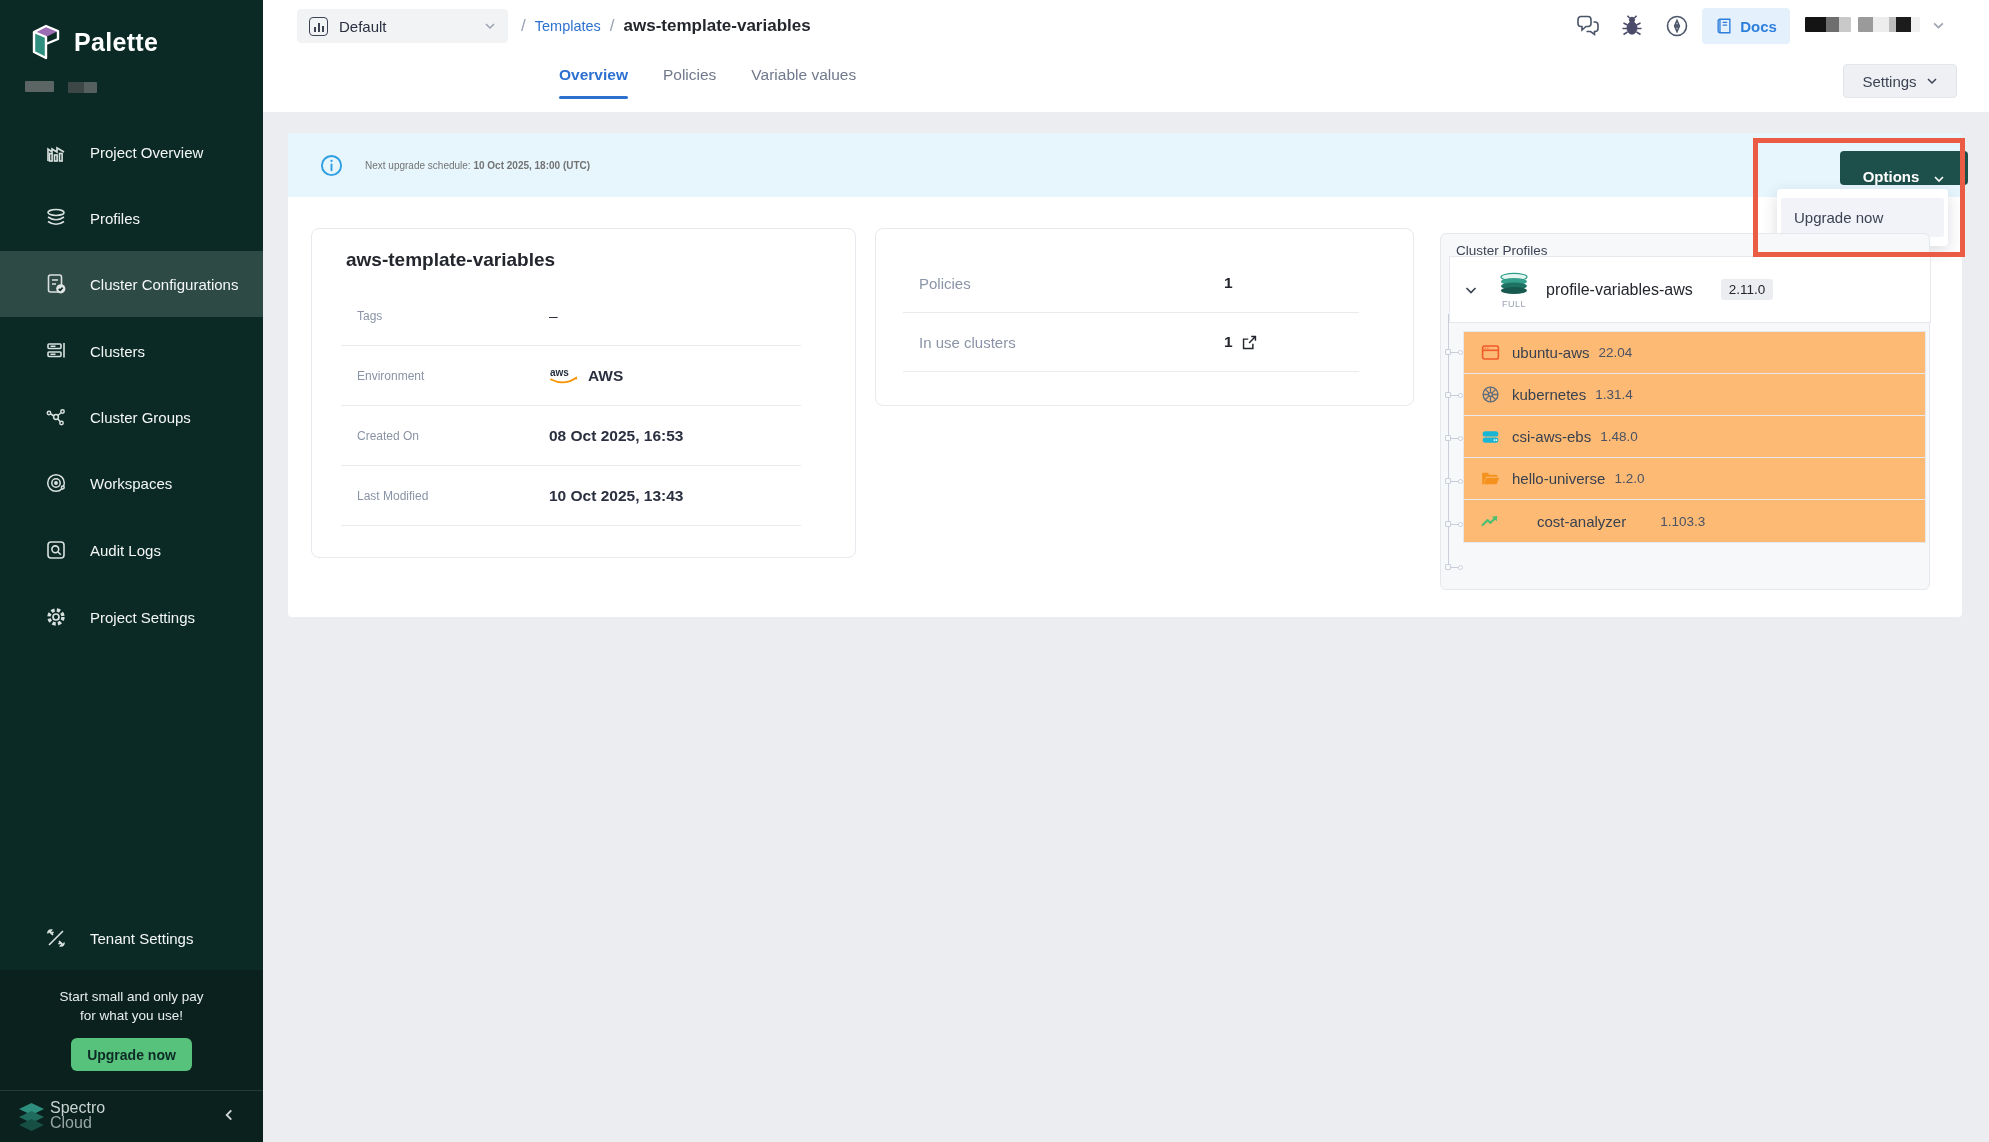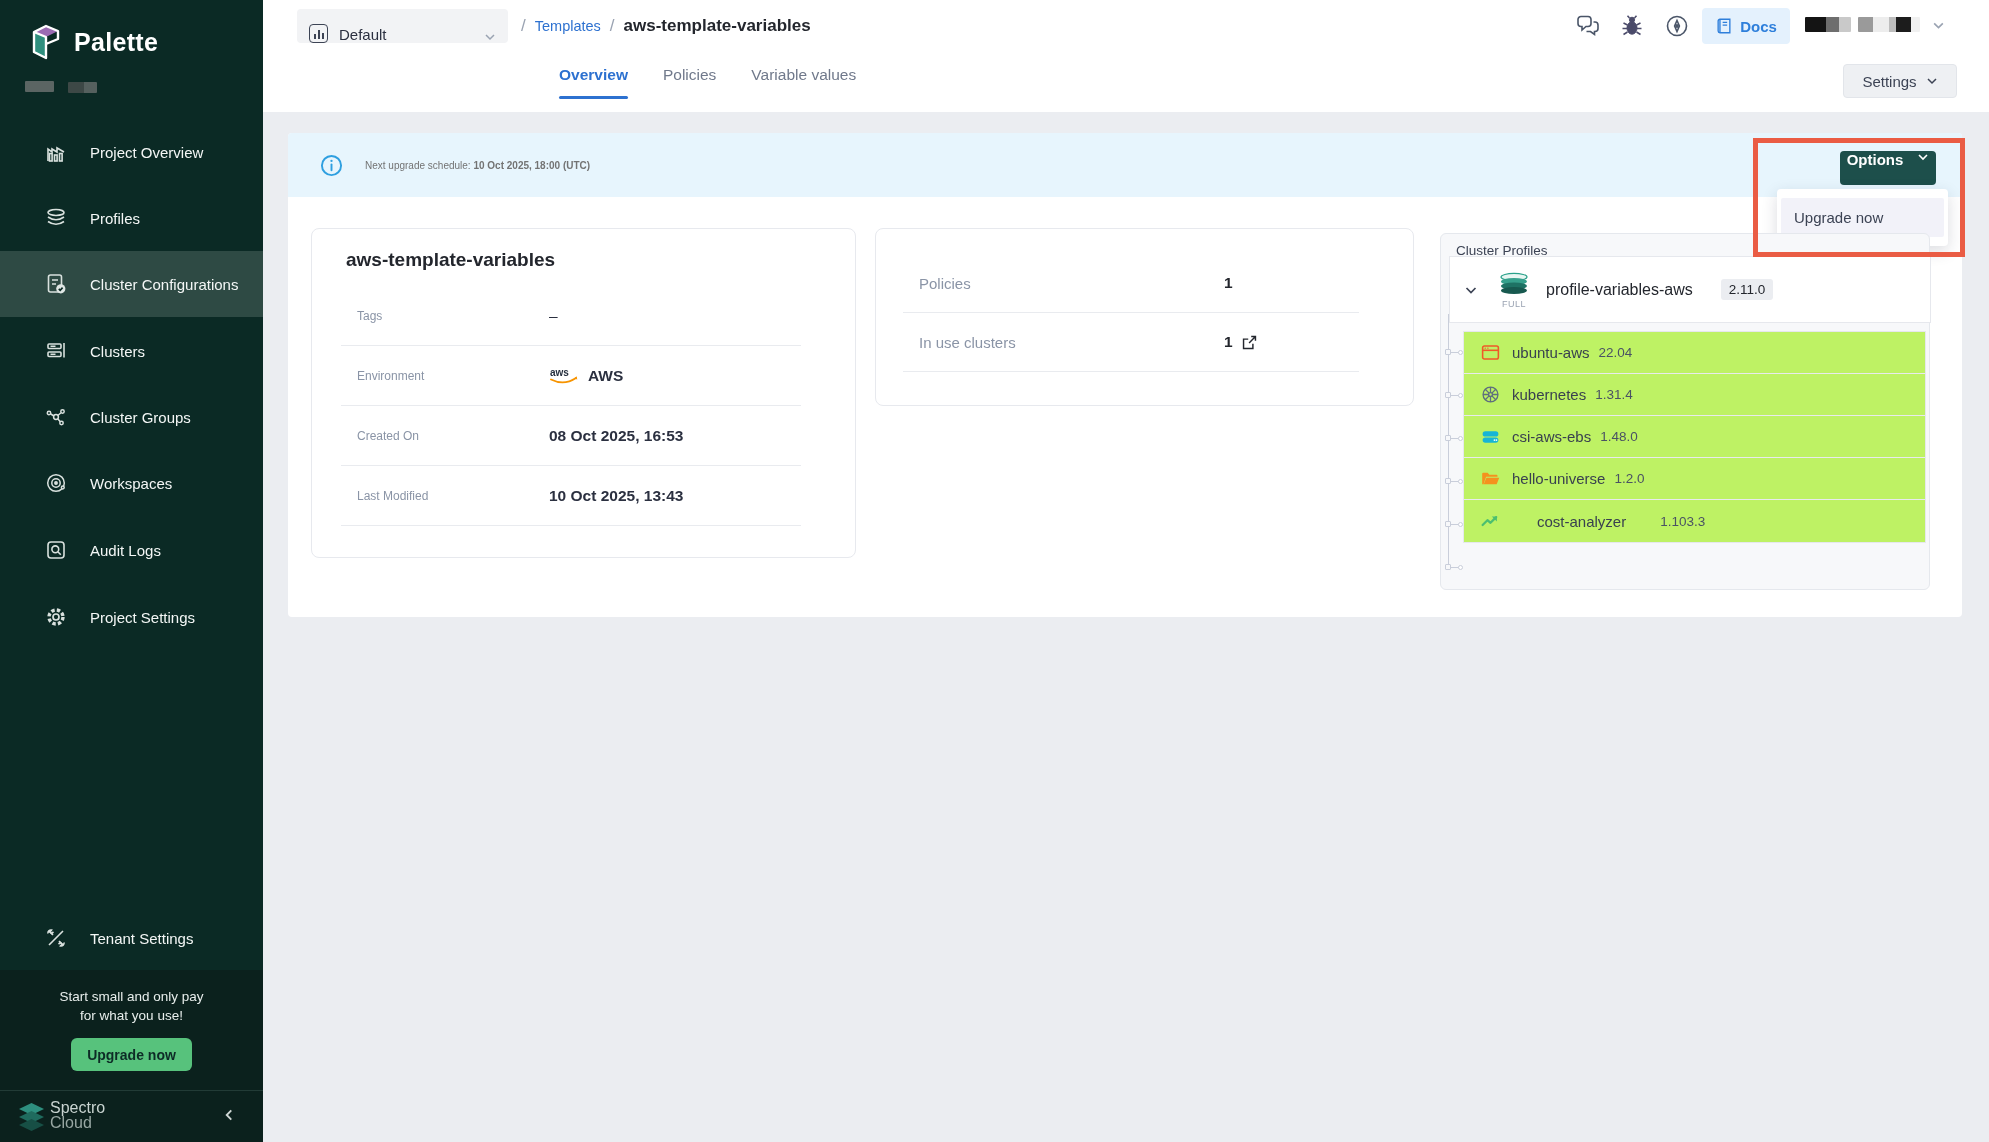--- a/index.html
+++ b/index.html
@@ -23,21 +23,21 @@
   .promo-line { font-size:13.5px; color:#E8EEEC; font-weight:500; line-height:19px; }
   #promo-text { padding-top:17px; }
   #upgrade-now-btn { position:absolute; left:71px; top:68px; width:121px; height:33px; background:#57C27C; border:none; border-radius:6px; font-family:inherit; font-size:14px; font-weight:600; color:#0D2B26; cursor:pointer; }
   #side-footer { position:absolute; left:0; top:1090px; width:263px; height:52px; background:#0B211D; border-top:1px solid #223B36; }
   #spectro-logo { position:absolute; left:17px; top:11px; }
   #spectro-text { position:absolute; left:50px; top:9px; font-size:16px; line-height:15px; color:#C9D4D1; }
   #collapse-chevron { position:absolute; left:218px; top:13px; width:22px; height:22px; color:#CFD8D5; cursor:pointer; }
 
   
   #topwhite { position:absolute; left:263px; top:0; width:1726px; height:112px; background:#FFFFFF; }
-  #project-pill { position:absolute; left:34px; top:9px; width:211px; height:34px; background:#F2F3F5; border-radius:4px; display:flex; align-items:flex-end; padding:0 12px; cursor:pointer; }
+  #project-pill { position:absolute; left:34px; top:9px; width:211px; height:34px; background:#F2F3F5; border-radius:4px; display:flex; align-items:center; padding:0 12px; cursor:pointer; }
   #project-pill .mini-chart { width:19px; height:19px; border:1.6px solid #3C4354; border-radius:4px; display:flex; align-items:flex-end; justify-content:center; gap:2px; padding-bottom:3px; margin-right:11px; }
   .mini-bar { width:2px; background:#3C4354; }
   #project-name { font-size:15px; color:#2B3040; flex:1; }
   .chev { width:12px; height:12px; color:#9AA3B2; }
   #breadcrumb { position:absolute; left:258px; top:0; height:51px; display:flex; align-items:center; gap:9px; }
   .crumb-sep { color:#9AA3B2; font-size:17px; font-weight:300; }
   #crumb-link { color:#2D71D0; font-size:14.5px; cursor:pointer; }
   #crumb-current { color:#23262D; font-size:17px; font-weight:600; }
   .top-ico { position:absolute; top:13px; width:26px; height:26px; color:#4A5568; cursor:pointer; }
   #docs-btn { position:absolute; left:1439px; top:8px; width:88px; height:36px; background:#E4F1FD; border:none; border-radius:4px; display:flex; align-items:center; justify-content:center; gap:7px; color:#2E7FDB; font-family:inherit; font-size:15px; font-weight:600; cursor:pointer; }
@@ -52,21 +52,21 @@
   .tab.active { color:#2D71D0; font-weight:600; }
   .tab.active::after { content:""; position:absolute; left:0; right:0; bottom:3px; height:3px; background:#2D71D0; border-radius:2px; }
   #settings-btn { position:absolute; left:1580px; top:64px; width:114px; height:34px; background:#EEF0F3; border:1px solid #E2E5EA; border-radius:4px; display:flex; align-items:center; justify-content:center; gap:9px; font-family:inherit; font-size:15px; color:#3C4354; cursor:pointer; }
 
   
   #main-panel { position:absolute; left:288px; top:133px; width:1674px; height:484px; background:#FFFFFF; border-radius:4px; }
   #banner { position:absolute; left:0; top:0; width:1674px; height:64px; background:#E7F5FD; border-radius:4px 4px 0 0; display:flex; align-items:center; }
   #banner-info { width:23px; height:23px; margin-left:32px; flex:0 0 auto; }
   #banner-text { margin-left:22px; font-size:10px; color:#737373; }
   #banner-text b { font-weight:700; }
-  #options-btn { position:absolute; left:1552px; top:18px; width:96px; height:34px; background:#1D4F4B; border:none; border-radius:4px; display:flex; align-items:flex-start; justify-content:center; gap:14px; color:#FFFFFF; font-family:inherit; font-size:15px; font-weight:600; cursor:pointer; }
+  #options-btn { position:absolute; left:1552px; top:18px; width:128px; height:34px; background:#1D4F4B; border:none; border-radius:4px; display:flex; align-items:flex-end; justify-content:center; gap:14px; color:#FFFFFF; font-family:inherit; font-size:15px; font-weight:600; cursor:pointer; }
   #options-menu { position:absolute; left:1489px; top:56px; width:171px; height:57px; background:#FFFFFF; border-radius:4px; box-shadow:0 5px 16px rgba(30,35,60,.16); padding:9px 4px; }
   #menu-upgrade { height:39px; background:#F2F2F9; border-radius:2px; display:flex; align-items:center; padding-left:13px; font-size:15px; color:#3C4354; cursor:pointer; }
   #red-box { position:absolute; left:1753px; top:138px; width:212px; height:119px; border:5px solid #EA5C44; z-index:50; pointer-events:none; }
 
   
   .card { position:absolute; background:#FFFFFF; border:1px solid #E7E9EE; border-radius:8px; }
   #details-card { left:23px; top:95px; width:545px; height:330px; }
   #details-title { position:absolute; left:34px; top:20px; font-size:19px; font-weight:700; color:#23262D; }
   #details-rows { position:absolute; left:29px; top:57px; width:460px; }
   .d-row { display:flex; align-items:center; height:60px; border-bottom:1px solid #E9EBEF; padding-left:16px; }
@@ -85,21 +85,21 @@
   
   #profiles-panel { position:absolute; left:1152px; top:100px; width:490px; height:357px; background:#F7F8FA; border:1px solid #E5E8ED; border-radius:6px; }
   #profiles-title { position:absolute; left:15px; top:9px; font-size:13.5px; color:#3C4354; }
   #profile-head { position:absolute; left:8px; top:22px; width:482px; height:67px; background:#FFFFFF; border:1px solid #E6E8ED; display:flex; align-items:center; }
   #profile-chevron { width:14px; height:14px; color:#3C4354; margin-left:14px; cursor:pointer; }
   #profile-icoblock { width:44px; margin-left:14px; text-align:center; }
   #profile-type { font-size:9px; letter-spacing:.5px; color:#9AA3B2; margin-top:2px; }
   #profile-name { font-size:16px; color:#23262D; margin-left:10px; }
   #profile-version { margin-left:28px; background:#EBEDF1; border-radius:3px; padding:3px 8px; font-size:13.5px; color:#23262D; }
   #layer-rows { position:absolute; left:22px; top:97px; width:463px; border:1px solid #E6E8ED; }
-  .layer-row { height:42px; background:#bef264; border-bottom:1px solid #E8EAEE; display:flex; align-items:center; padding-left:16px; cursor:pointer; }
+  .layer-row { height:42px; background:#fdba74; border-bottom:1px solid #E8EAEE; display:flex; align-items:center; padding-left:16px; cursor:pointer; }
   .layer-row:last-child { border-bottom:none;gap:25px; }
   .layer-ico { width:21px; height:21px; flex:0 0 auto; }
   .layer-name { margin-left:11px; font-size:15px; font-weight:500; color:#39414F; }
   .layer-version { margin-left:9px; font-size:13.5px; color:#4A5264; }
   #tree-line { position:absolute; left:7px; top:80px; width:1px; height:254px; background:#C9CEDA; }
   .tree-tick { position:absolute; left:4px; width:18px; height:7px; }
   .tree-tick .t-line { position:absolute; left:3px; top:3px; width:12px; height:1px; background:#C9CEDA; }
   .tree-tick .t-dot1 { position:absolute; left:0; top:0; width:6px; height:6px; border:1px solid #C9CEDA; border-radius:1px; background:#F7F8FA; }
   .tree-tick .t-dot2 { position:absolute; left:13px; top:1px; width:5px; height:5px; border:1px solid #C9CEDA; border-radius:50%; background:#FFFFFF; }
 </style>

